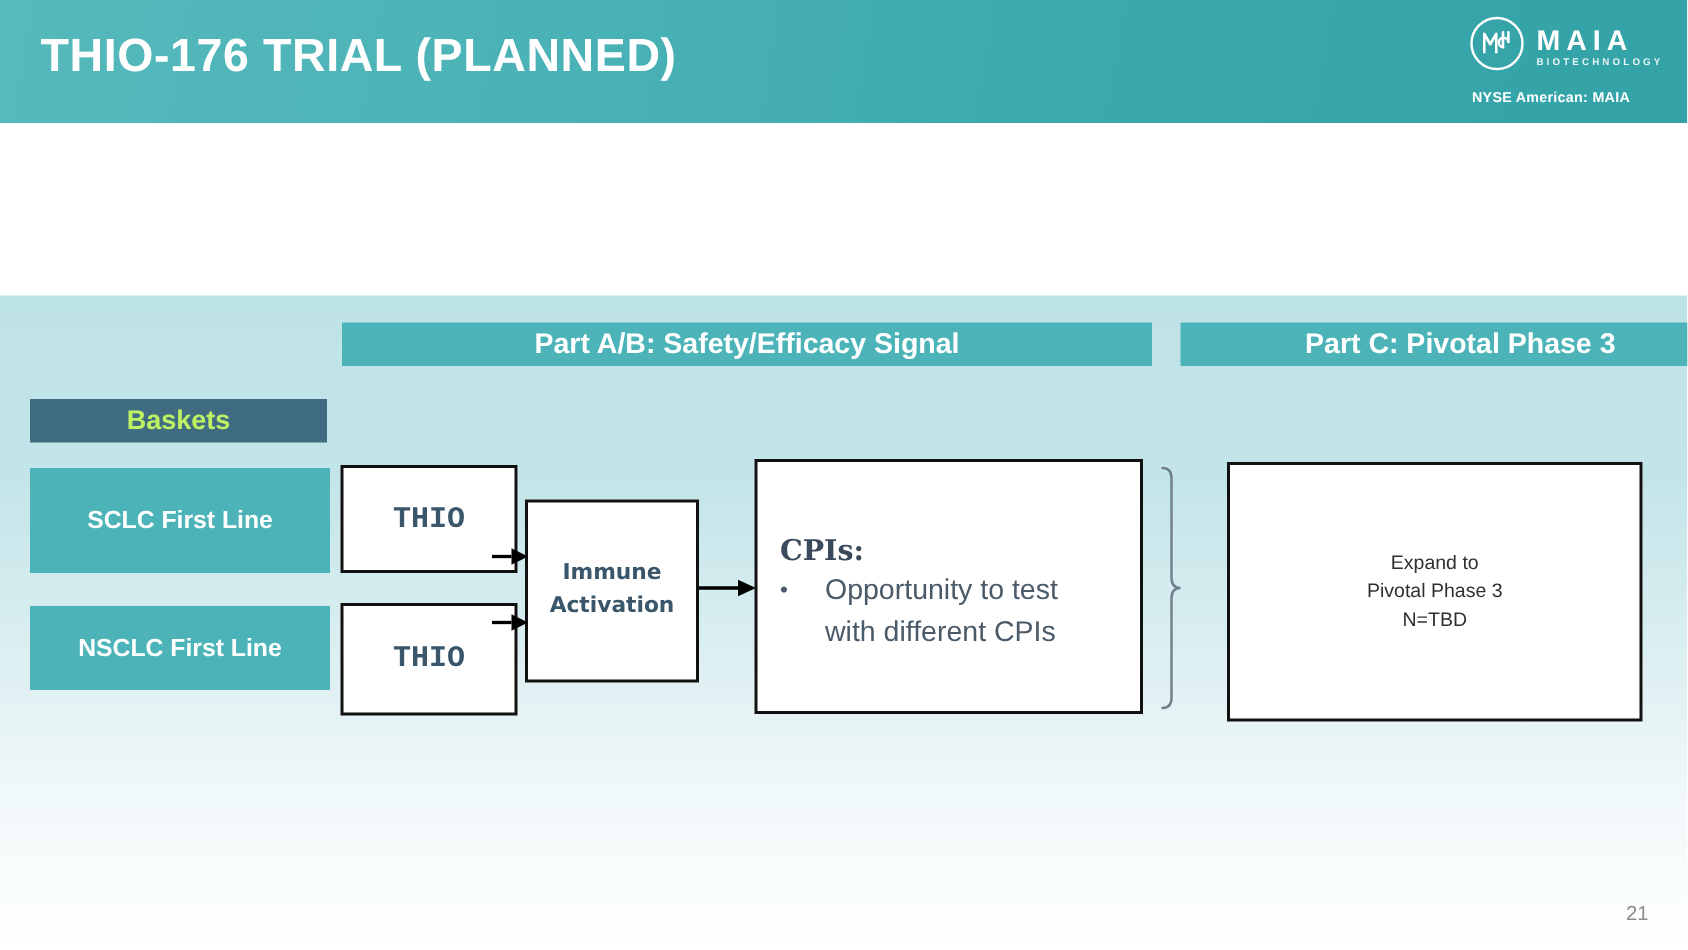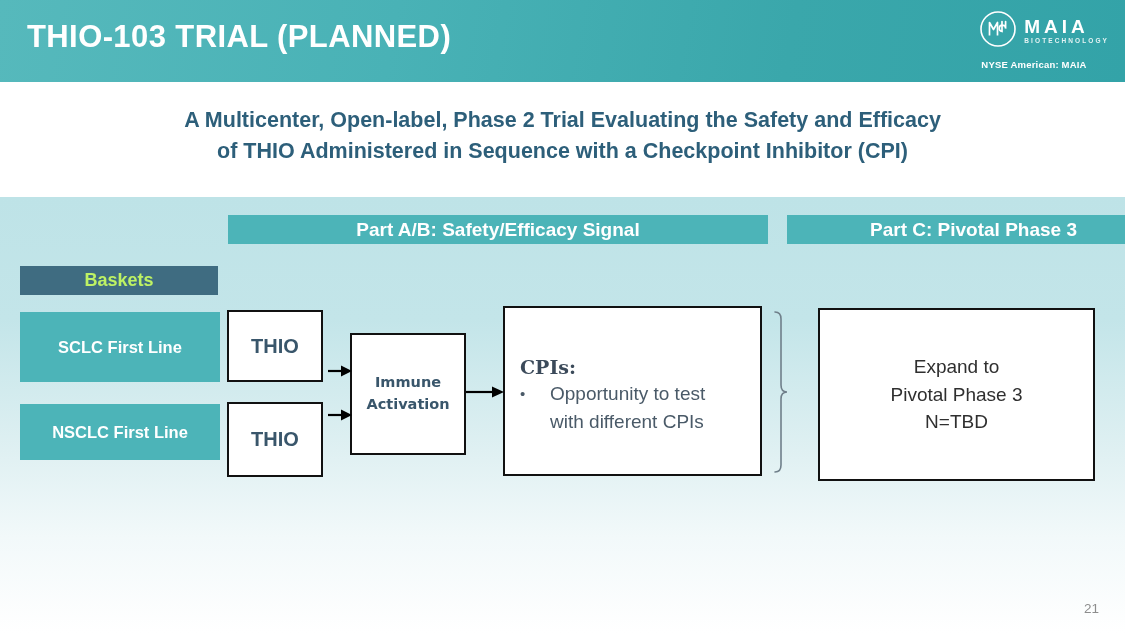--- a/index.html
+++ b/index.html
@@ -139,28 +139,28 @@
 
   
   .flow-box {
     position: absolute;
     background: #ffffff;
     border: 2px solid #111111;
     box-sizing: border-box;
   }
   .thio-box {
     left: 227px;
-    width: 96px;
+    width: 118px;
     display: flex;
     align-items: center;
     justify-content: center;
     color: #39566b;
     font-size: 20px;
     font-weight: bold;
-    font-family: Liberation Sans, sans-serif;
+    font-family: Liberation Mono, monospace;
   }
   #thio-box-1 { top: 310px; height: 72px; }
   #thio-box-2 { top: 402px; height: 75px; }
 
   #immune-box {
     left: 350px; top: 333px;
     width: 116px; height: 122px;
     display: flex;
     align-items: center;
     justify-content: center;
@@ -205,21 +205,21 @@
   }
 
   #expand-box {
     left: 818px; top: 308px;
     width: 277px; height: 173px;
     display: flex;
     align-items: center;
     justify-content: center;
     text-align: center;
     color: #2f2f2f;
-    font-size: 19px;
+    font-size: 13px;
     line-height: 1.45;
   }
 
   
   .arrow-svg { position: absolute; overflow: visible; }
 
   
   #page-number {
     position: absolute;
     right: 26px; bottom: 17px;
@@ -227,43 +227,39 @@
     font-size: 13.5px;
   }
 </style>
 </head>
 <body>
 
 <div id="slide">
 
   <div id="header-band"></div>
 
-  <div id="header-title">THIO-103 TRIAL (PLANNED)</div>
+  <div id="header-title">THIO-176 TRIAL (PLANNED)</div>
 
   <div id="logo-block">
     <div id="logo-row">
       <span id="logo-mark">
         <svg width="38" height="38" viewBox="0 0 38 38">
           <circle cx="19" cy="19" r="17" fill="none" stroke="#ffffff" stroke-width="1.6"></circle>
           <path d="M10.5 25.5 L10.5 12.5 L14.5 19.5 L18.5 12.5 L18.5 25.5" fill="none" stroke="#ffffff" stroke-width="1.7" stroke-linejoin="round"></path>
           <path d="M23 11.5 L23 21.5 A3.2 3.2 0 1 1 26.6 18.6 L26.6 11.5" fill="none" stroke="#ffffff" stroke-width="1.7" stroke-linecap="round"></path>
         </svg>
       </span>
       <span id="logo-wordmark">
         <div id="logo-maia">MAIA</div>
         <div id="logo-biotech">BIOTECHNOLOGY</div>
       </span>
     </div>
     <div id="logo-ticker">NYSE American: MAIA</div>
   </div>
 
-  <div id="subtitle">
-    <div>A Multicenter, Open-label, Phase 2 Trial Evaluating the Safety and Efficacy</div>
-    <div>of THIO Administered in Sequence with a Checkpoint Inhibitor (CPI)</div>
-  </div>
 
   <div id="body-area"></div>
 
   <div class="part-bar" id="part-ab-bar">Part A/B: Safety/Efficacy Signal</div>
   <div class="part-bar" id="part-c-bar">Part C: Pivotal Phase 3</div>
 
   <div id="baskets-bar">Baskets</div>
 
   <div class="basket-box" id="basket-sclc">SCLC First Line</div>
   <div class="basket-box" id="basket-nsclc">NSCLC First Line</div>

